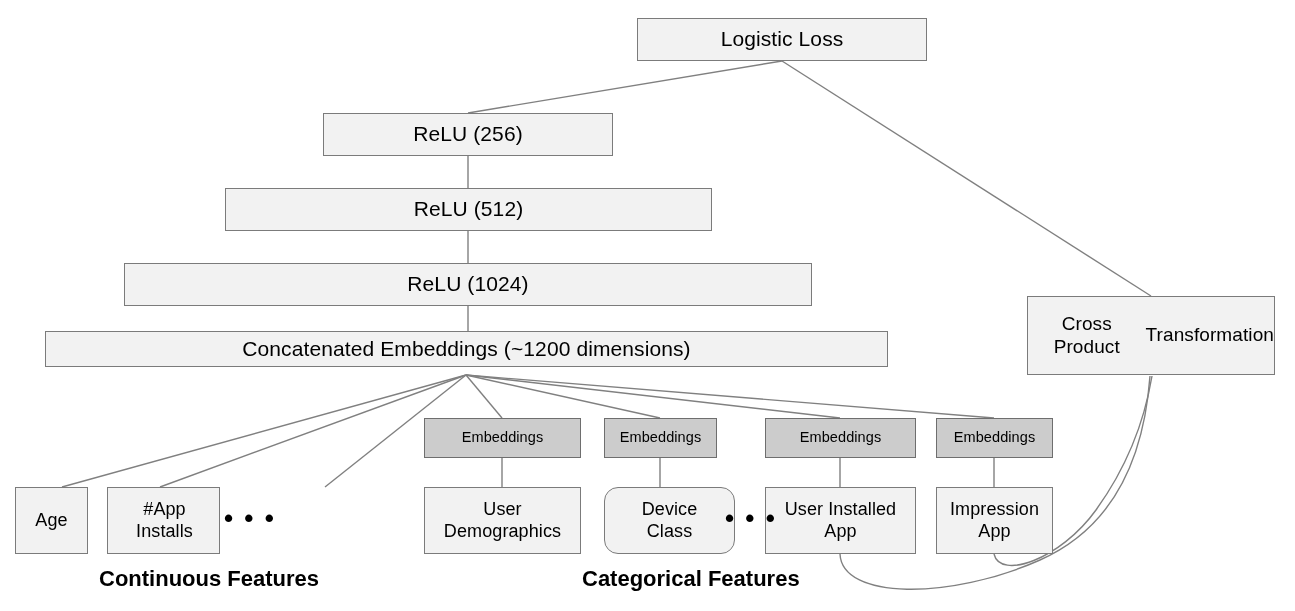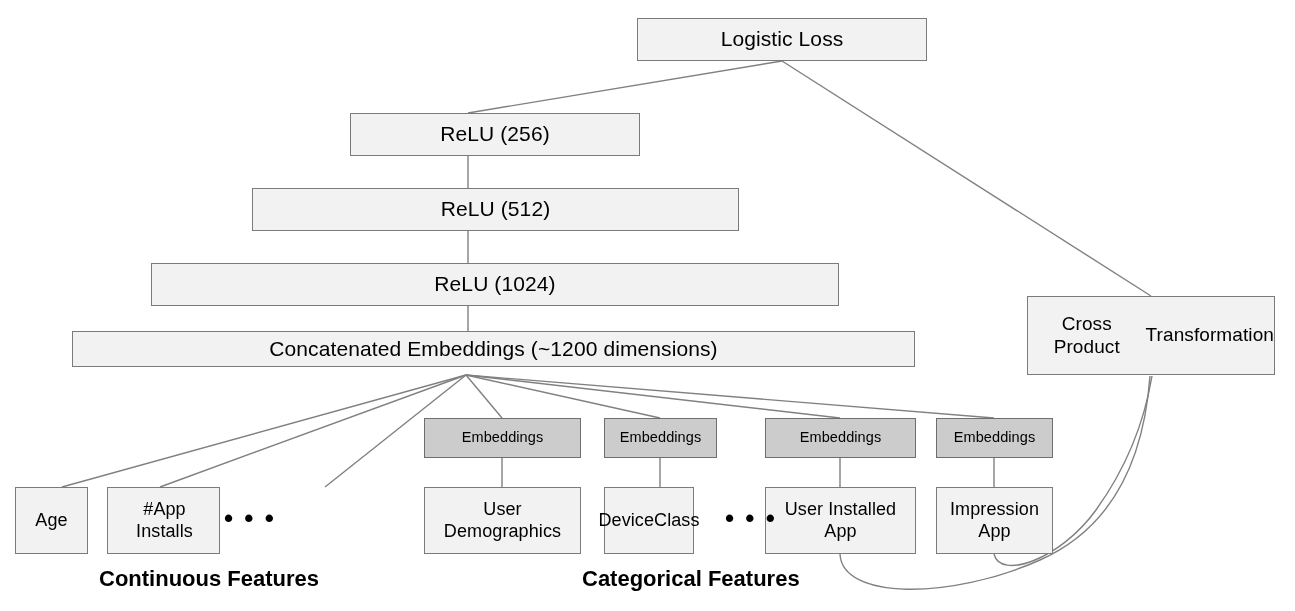--- a/index.html
+++ b/index.html
@@ -39,21 +39,20 @@
     letter-spacing: 0.1px;
     z-index: 2;
   }
   .node.emb {
     background: #cccccc;
     border-color: #6e6e6e;
     font-size: 14.5px;
   }
   .node.stack {
     font-size: 21px;
-    margin-left: 27px;
   }
   .node.loss {
     font-size: 21px;
   }
   .node.cross {
     font-size: 19px;
   }
   .node.feat {
     font-size: 18px;
     padding: 0 6px;
@@ -151,21 +150,21 @@
   </div>
   <div class="node feat" style="left:107px; top:487px; width:113px; height:67px; flex-direction:column;padding-left:8px;">
     <span>#App</span>
     <span>Installs</span>
   </div>
 
   <div class="node feat" style="left:424px; top:487px; width:157px; height:67px; flex-direction:column;">
     <span>User</span>
     <span>Demographics</span>
   </div>
-  <div class="node feat" style="left:604px; top:487px; width:90px; height:67px; flex-direction:row;">
+  <div class="node feat" style="left:604px; top:487px; width:131px; height:67px; flex-direction:column;border-radius:14px;">
     <span>Device</span>
     <span>Class</span>
   </div>
   <div class="node feat" style="left:765px; top:487px; width:151px; height:67px; flex-direction:column;">
     <span>User Installed</span>
     <span>App</span>
   </div>
   <div class="node feat" style="left:936px; top:487px; width:117px; height:67px; flex-direction:column;">
     <span>Impression</span>
     <span>App</span>

